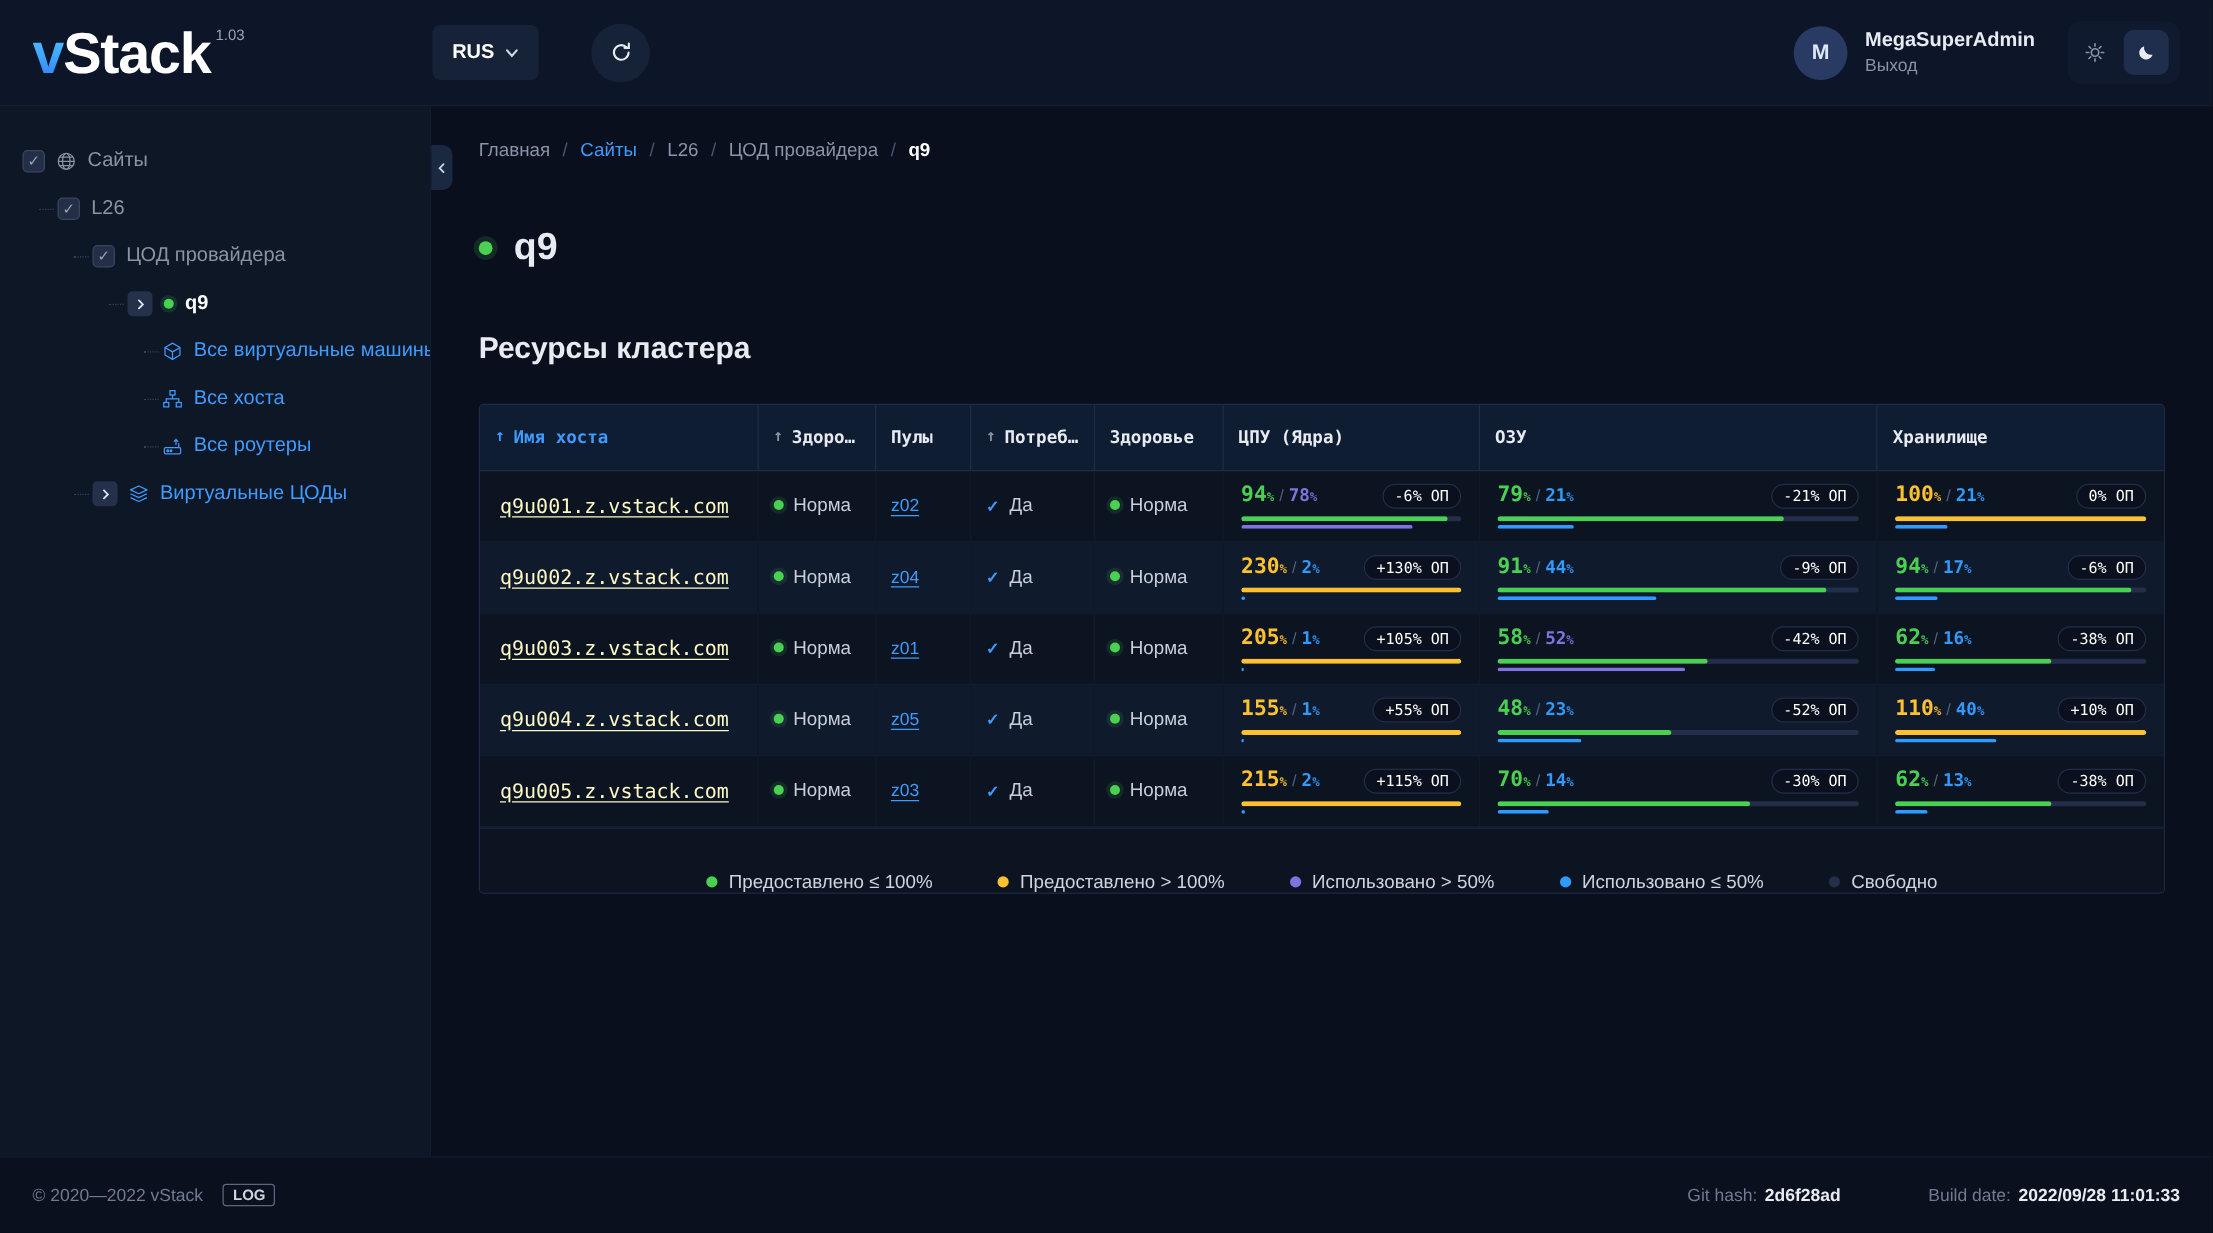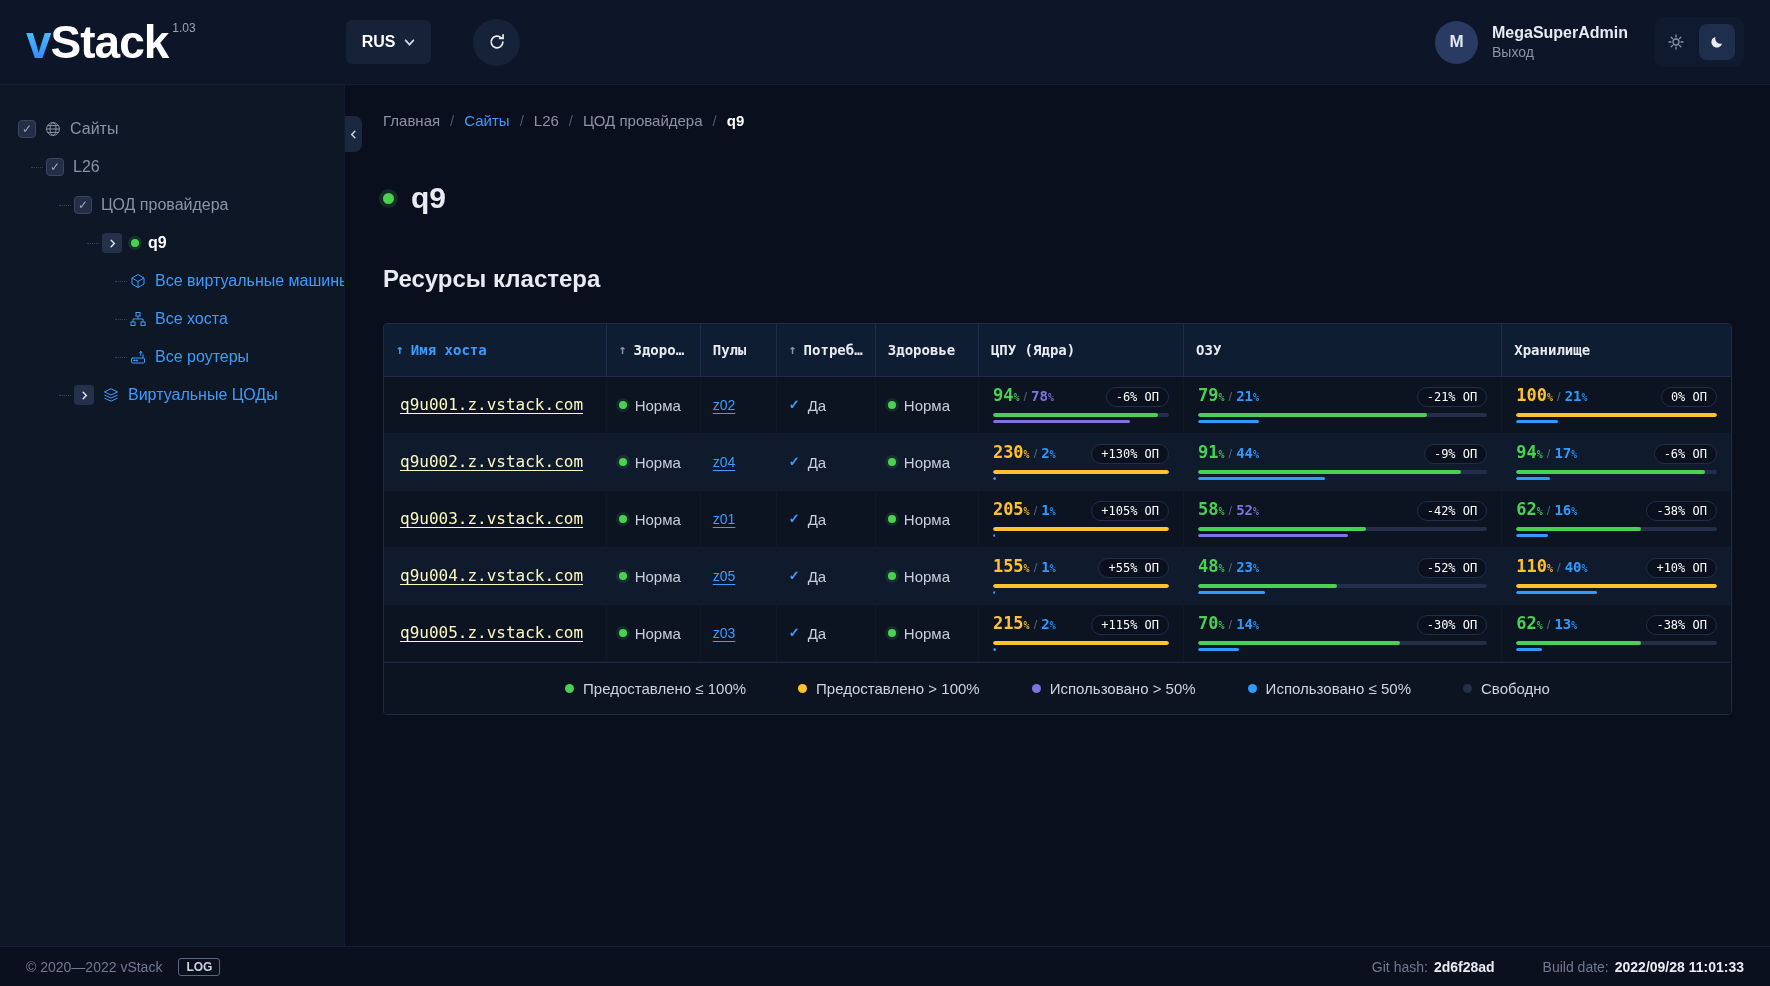--- a/index.html
+++ b/index.html
@@ -84,35 +84,35 @@
 .val.high{color:var(--purple,#7e74e0)}
 .slash{color:#55607a;margin:0 4px;font-size:13px}
 .badge{margin-left:auto;background:#0a101e;border:1px solid #222e49;border-radius:10px;padding:2px 9px;font-family:"DejaVu Sans Mono",monospace;font-size:12px;font-weight:normal;color:#fff;white-space:nowrap}
 .bar{height:4px;border-radius:2px;background:var(--track,#232f4a);margin-top:6px;overflow:hidden}
 .bar2{height:3px;background:transparent;margin-top:3px}
 .fill{height:100%;border-radius:2px}
 .fill-green{background:var(--green,#4bd152)}
 .fill-yellow{background:var(--yellow,#ffc22e)}
 .fill-blue{background:var(--blue,#2f9bff)}
 .fill-purple{background:var(--purple,#7e74e0)}
-.legend-row{display:flex;align-items:center;justify-content:center;gap:52px;height:52px;border-top:1px solid #1a2740;background:#0c1422}
+.legend-row{display:flex;align-items:flex-end;justify-content:center;gap:52px;height:52px;border-top:1px solid #1a2740;background:#0c1422}
 .legend-item{display:flex;align-items:center;gap:9px}
 .ldot{width:9px;height:9px;border-radius:50%;flex:0 0 9px}
 .dot-green{background:var(--green,#4bd152)}
 .dot-yellow{background:var(--yellow,#ffc22e)}
 .dot-purple{background:var(--purple,#7e74e0)}
 .dot-blue{background:var(--blue,#2f9bff)}
 .dot-track{background:#242f4a}
 .legend-label{font-size:15px;color:#cfd4de}
 
 
-.footer{height:40px;flex:0 0 auto;background:#0b101f;border-top:1px solid #161f33;display:flex;align-items:center;padding:0 26px;font-size:14px}
+.footer{height:61px;flex:0 0 auto;background:#0b101f;border-top:1px solid #161f33;display:flex;align-items:center;padding:0 26px;font-size:14px}
 .copyright{color:#707a90}
 .log-badge{margin-left:16px;border:1px solid #5c667e;border-radius:3px;padding:1px 7px;font-size:12px;font-weight:bold;color:#cfd4de;cursor:pointer}
-.footer-right{margin-left:auto;display:flex;align-items:center;gap:48px}
+.footer-right{margin-left:auto;display:flex;align-items:center;gap:70px}
 .f-group{white-space:nowrap}
 .f-label{color:#707a90}
 .f-value{color:#e8ebf2;font-weight:bold;margin-left:6px}
 </style>
 </head>
 <body>
 
 <div class="app">
 
   <header class="topbar">

